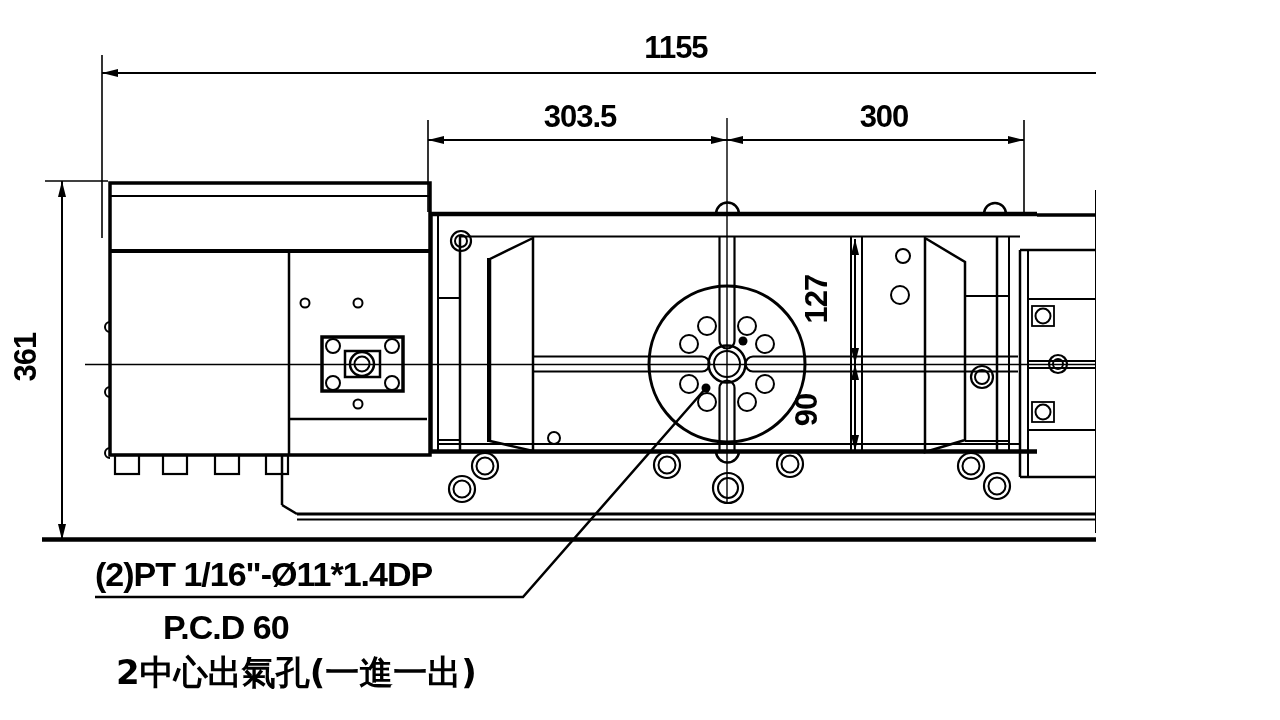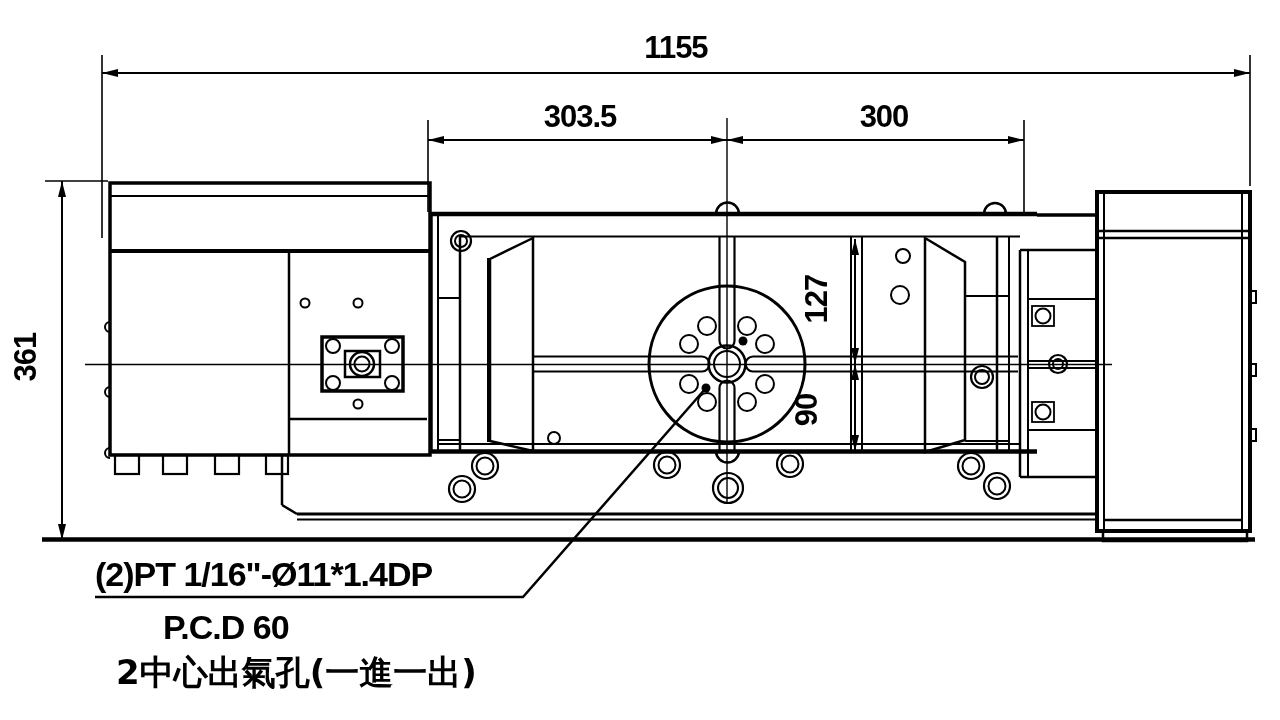--- a/index.html
+++ b/index.html
@@ -1,16 +1,16 @@
 <!DOCTYPE html>
 <html><head>
 <meta charset="utf-8">
 <style>
   html,body{margin:0;padding:0;background:#ffffff;}
-  .stage{position:relative;width:1280px;height:720px;background:#ffffff;overflow:hidden;}
+  .stage{position:relative;width:1096px;height:720px;background:#ffffff;overflow:hidden;}
   svg{display:block;}
   text{fill:#000;}
   .dim-text{font-family:"Liberation Sans",sans-serif;font-size:31px;font-weight:bold;letter-spacing:-1px;}
   .note-text{font-family:"Liberation Sans",sans-serif;font-size:34px;font-weight:bold;letter-spacing:-1px;}
   .note-text-cjk{font-family:"DejaVu Sans","Liberation Sans",sans-serif;font-size:34px;font-weight:bold;}
   .ln{stroke:#000;fill:none;}
   .fillb{fill:#000;stroke:none;}
 </style>
 </head>
 <body>

